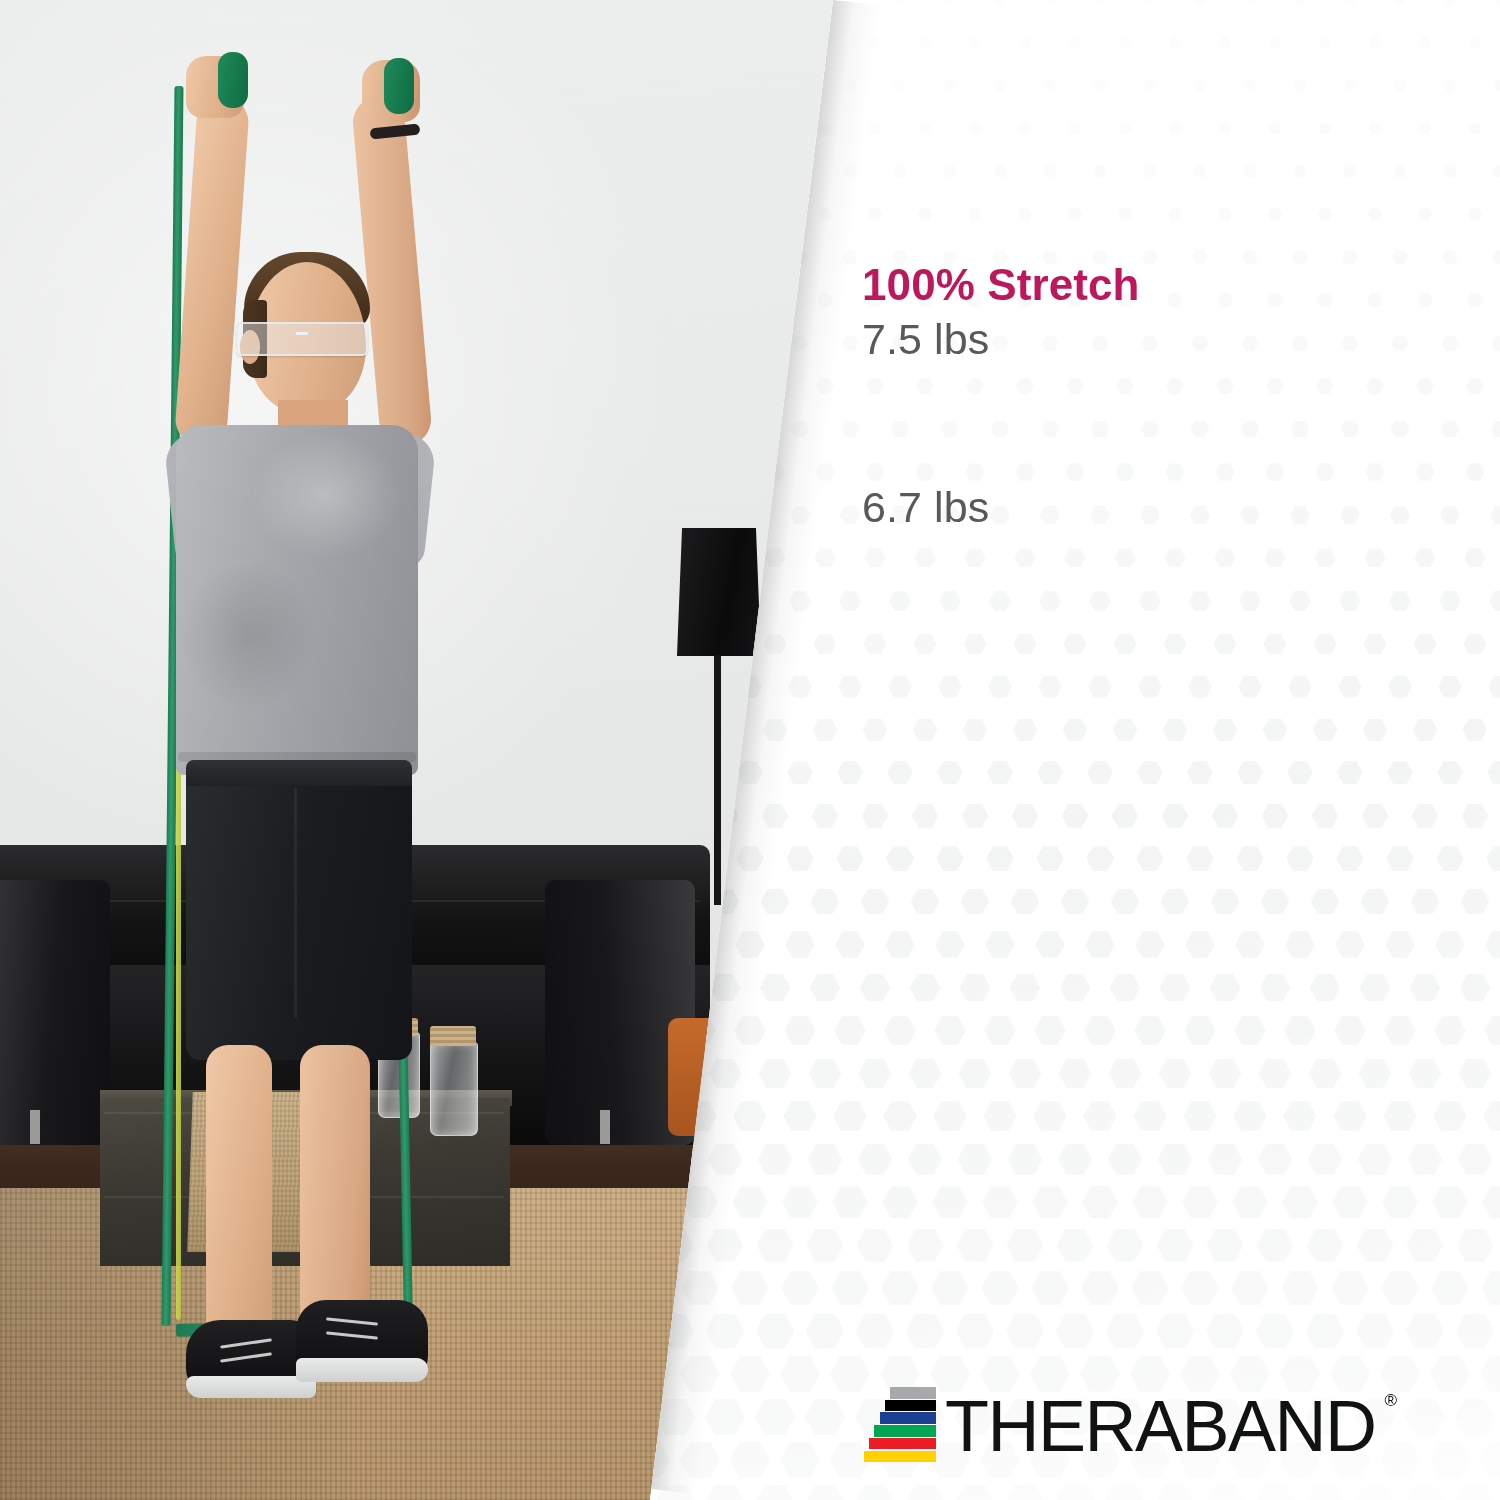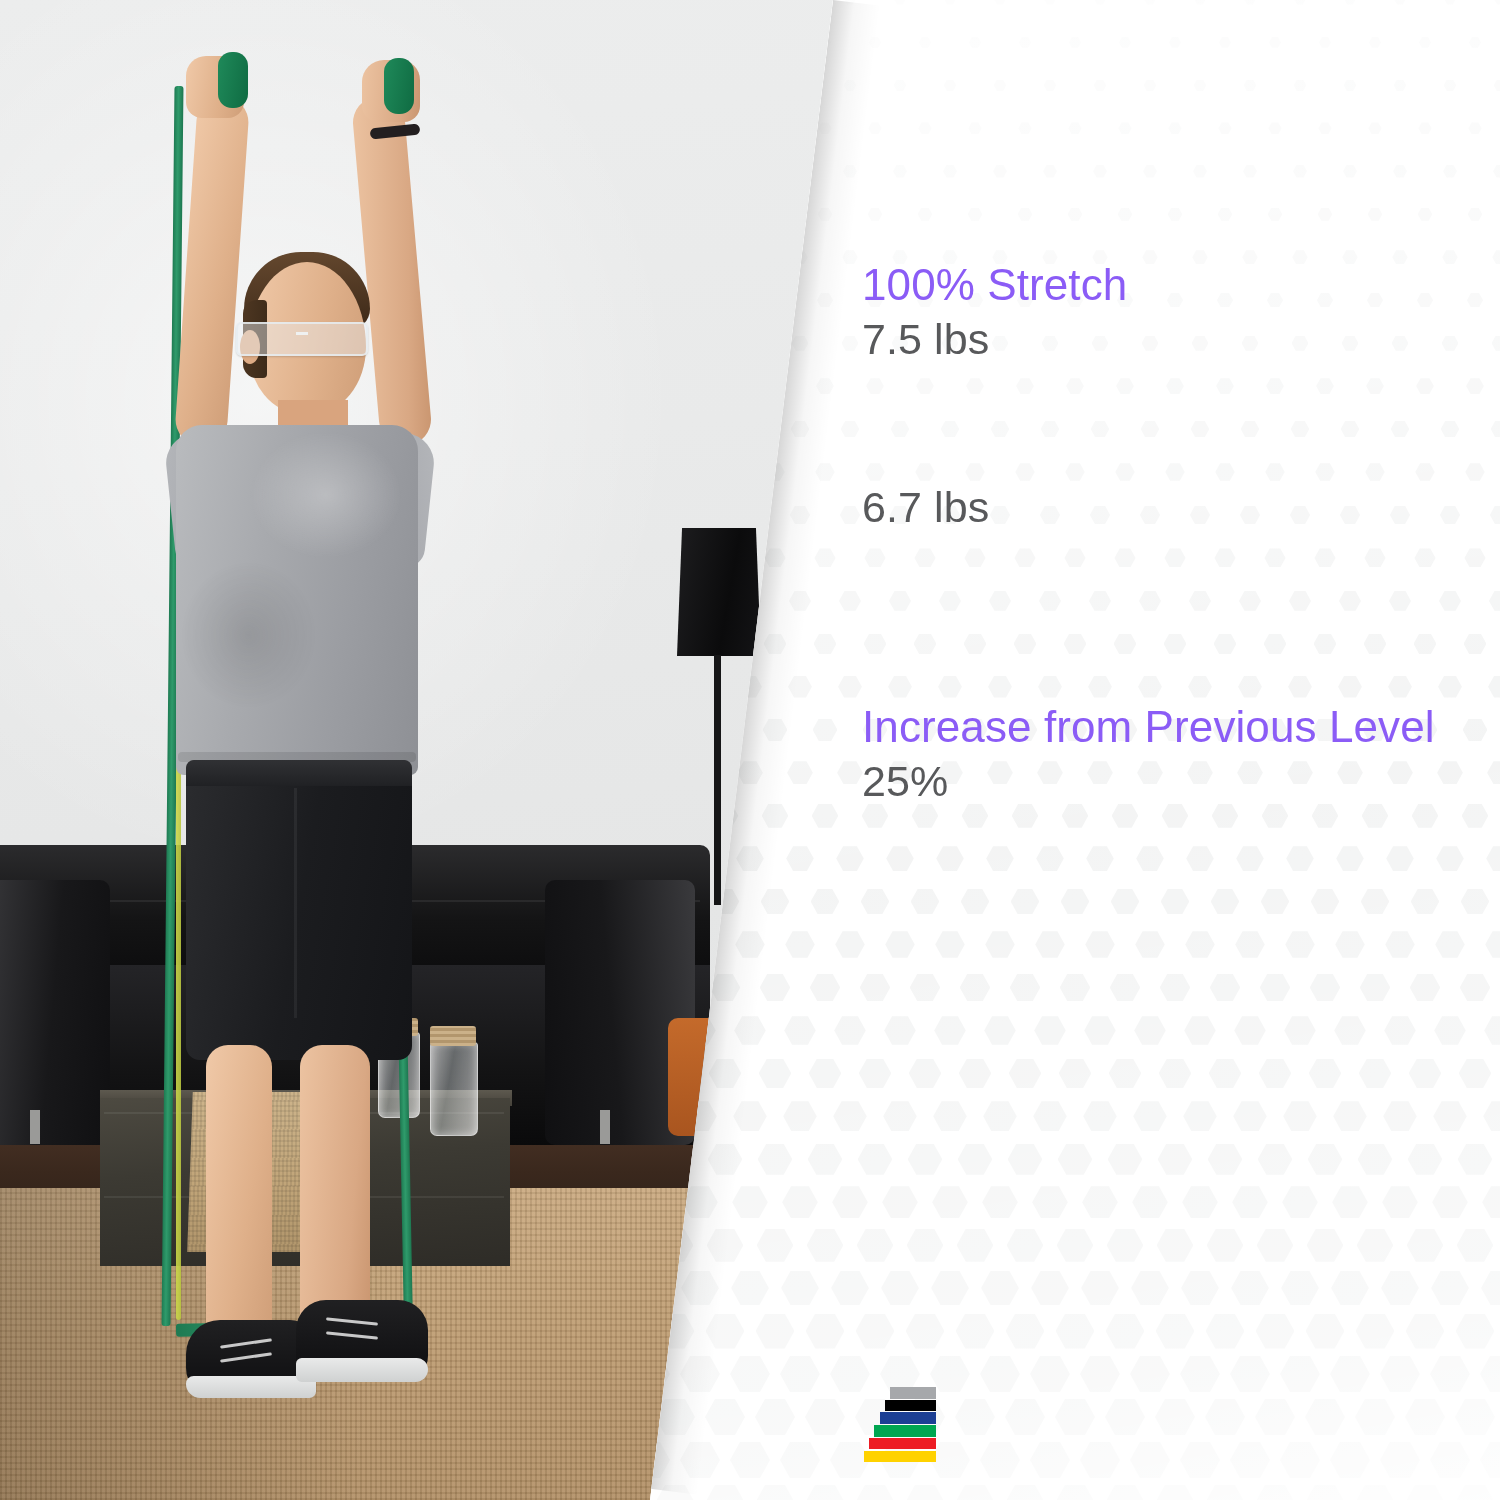--- a/index.html
+++ b/index.html
@@ -166,21 +166,21 @@
   .seam{position:absolute;left:233px;top:0;width:48px;height:1500px;
        background:linear-gradient(90deg, rgba(0,0,0,.16), rgba(0,0,0,.035) 45%, rgba(0,0,0,0) 100%);
        transform-origin:top left;transform:rotate(7.0deg);}
 
   .content{position:absolute;left:262px;top:0;width:620px;height:1500px;}
 
   .title{position:absolute;left:0;top:113px;font-size:53px;line-height:1;
       font-weight:bold;letter-spacing:.4px;color:#111214;white-space:nowrap;}
 
   .stat{position:absolute;left:0;width:600px;}
-  .stat .lbl{font-size:44px;line-height:54px;color:#8b5cf6;font-weight:400;letter-spacing:.1px;}
+  .stat .lbl{font-size:44px;line-height:54px;color:#be185d;font-weight:700;letter-spacing:.1px;}
   .stat .val{font-size:43px;line-height:54px;color:#58595b;font-weight:400;letter-spacing:.1px;}
   #stat0{top:258px;}
   #stat1{top:480px;}
   #stat2{top:700px;}
 
   
   .logo{position:absolute;left:2px;top:1378px;height:96px;display:flex;align-items:center;}
   .logo-mark{position:relative;width:72px;height:78px;margin-right:9px;}
   .bar{position:absolute;left:0;height:11.5px;}
   .logotype{font-size:72px;line-height:72px;letter-spacing:-1.5px;color:#111214;
@@ -940,30 +940,30 @@
 
       <div class="stat" id="stat0">
         <div class="lbl">100% Stretch</div>
         <div class="val">7.5 lbs</div>
       </div>
 
       <div class="stat" id="stat1">
         <div class="val">6.7 lbs</div>
       </div>
 
-      <div class="stat" id="stat2">
-        <div class="lbl">Increase from Previous Level</div>
-        <div class="val">25%</div>
-      </div>
 
       <div class="logo">
         <div class="logo-mark" id="logo-mark">
             <div class="bar" style="left: 26px; top: 0px; width: 46px; background: rgb(166, 168, 171);"></div>
             <div class="bar" style="left: 20.8px; top: 12.7px; width: 51.2px; background: rgb(0, 0, 0);"></div>
             <div class="bar" style="left: 15.6px; top: 25.4px; width: 56.4px; background: rgb(28, 63, 148);"></div>
             <div class="bar" style="left: 10.4px; top: 38.1px; width: 61.6px; background: rgb(0, 166, 81);"></div>
             <div class="bar" style="left: 5.2px; top: 50.8px; width: 66.8px; background: rgb(237, 28, 36);"></div>
             <div class="bar" style="left: 0px; top: 63.5px; width: 72px; background: rgb(255, 210, 0);"></div>
           </div>
+        <div class="logotype">
+          <span>THERABAND</span>
+          <span class="reg">®</span>
+        </div>
       </div>
     </div>
   </div>
 </div>
 
 </body></html>

